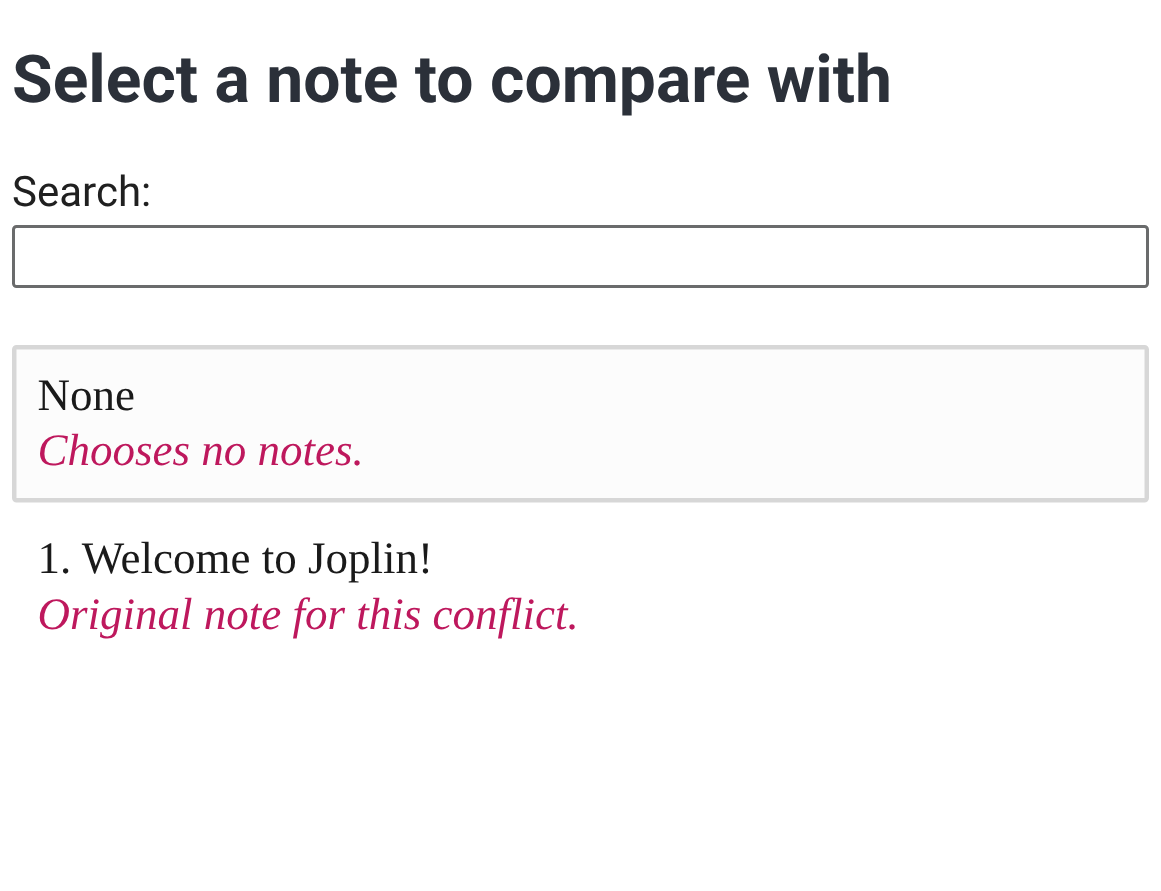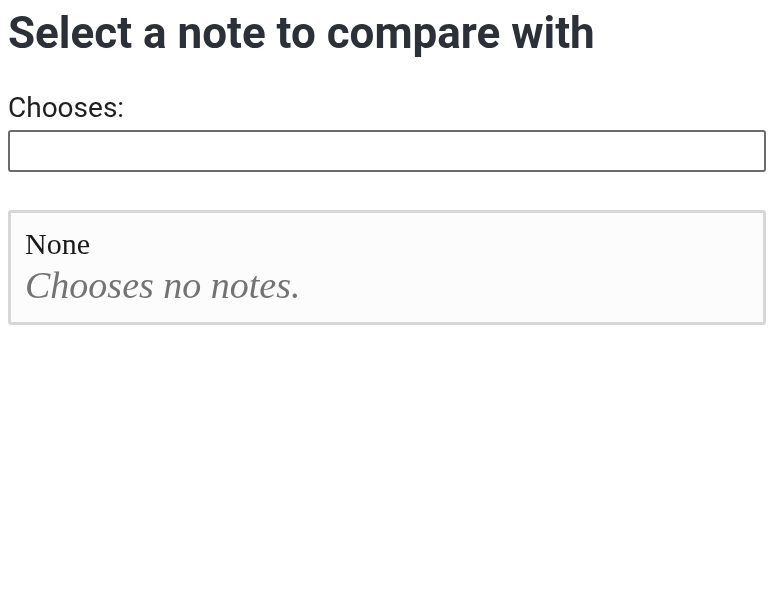--- a/index.html
+++ b/index.html
@@ -9,20 +9,21 @@
     }
     body {
       font-family: -apple-system, BlinkMacSystemFont, "Segoe UI", Roboto, Helvetica, Arial, sans-serif;
       background: #ffffff;
       width: 774px;
       height: 594px;
       overflow: hidden;
     }
     .container {
       padding: 8px;
+      margin-top: 20px;
     }
     .title {
       font-size: 44px;
       font-weight: 700;
       color: #2b3039;
       margin-bottom: 32px;
       line-height: 1.15;
     }
     .search-label {
       font-size: 28px;
@@ -54,34 +55,38 @@
     .list-item.selected {
       border-color: #d7d7d7;
       background: #fcfcfc;
     }
     .item-title {
       font-size: 30px;
       color: #1a1a1a;
       line-height: 1.25;
     }
     .item-subtitle {
-      font-size: 38px;
+      font-size: 30px;
       font-style: italic;
-      color: #737373;
+      color: #be185d;
       line-height: 1.25;
     }
   </style>
 </head>
 <body>
 
 <div class="container">
   <h1 class="title">Select a note to compare with</h1>
 
-  <label class="search-label">Chooses:</label>
+  <label class="search-label">Search:</label>
   <input type="text" class="search-input" placeholder="" style="">
 
   <div class="list">
     <div class="list-item selected">
       <div class="item-title">None</div>
       <div class="item-subtitle">Chooses no notes.</div>
     </div>
+    <div class="list-item">
+      <div class="item-title">1. Welcome to Joplin!</div>
+      <div class="item-subtitle">Original note for this conflict.</div>
+    </div>
   </div>
 </div>
 
 </body></html>

